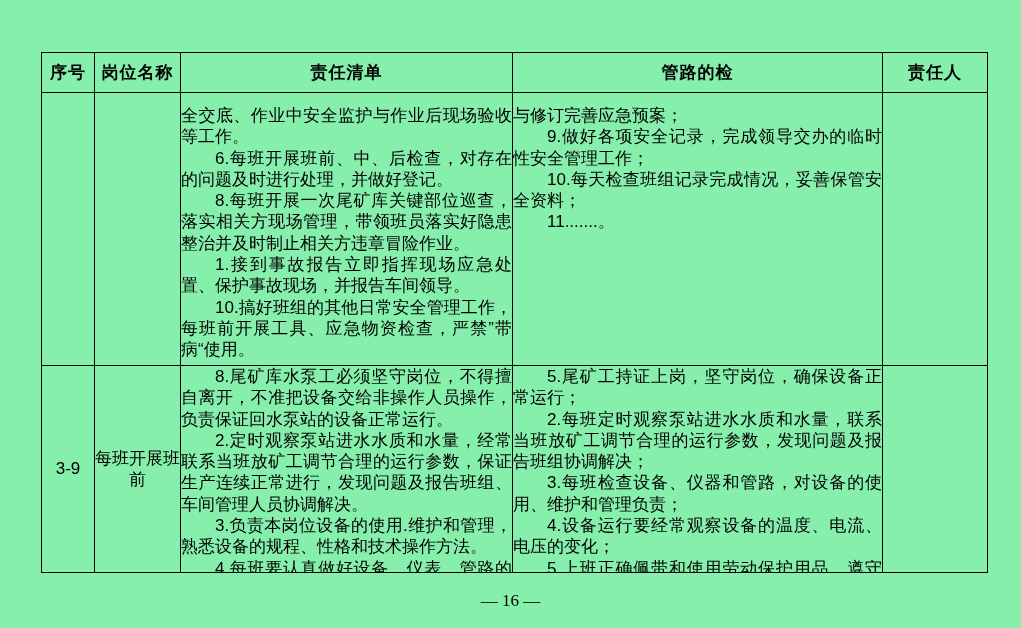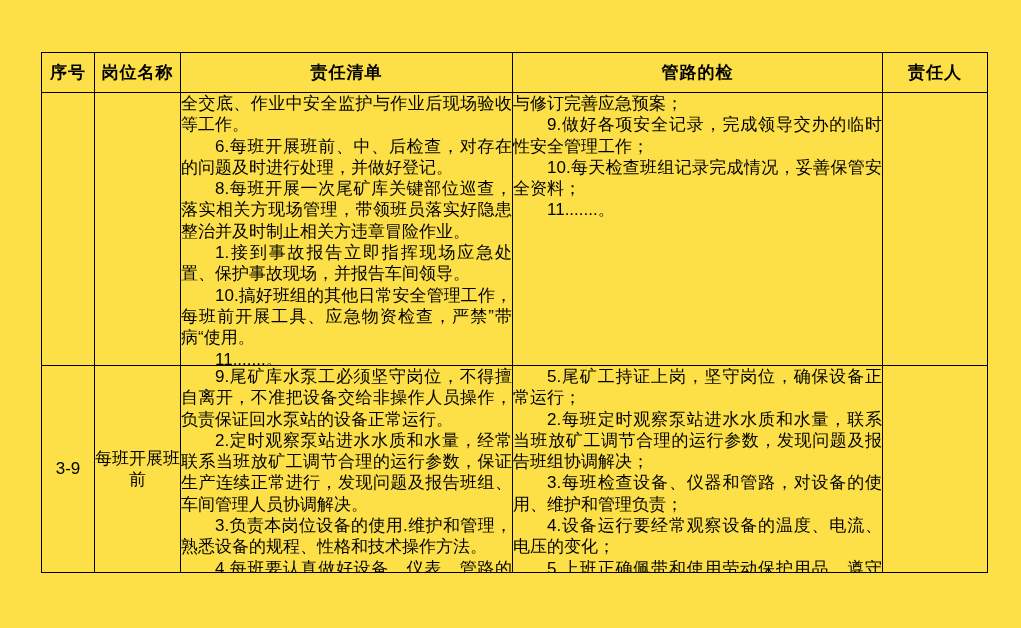--- a/index.html
+++ b/index.html
@@ -6,21 +6,21 @@
   html, body { margin: 0; padding: 0; }
   body {
     width: 1021px; height: 628px;
     background: #ffffff;
     font-family: "Liberation Sans", sans-serif;
     color: #000000;
   }
   .page {
     position: relative;
     width: 1021px; height: 628px;
-    background: #fde047;
+    background: #86efac;
     overflow: hidden;
     text-decoration: underline;
   }
   table.resp-table {
     position: absolute;
     left: 41px; top: 52px;
     width: 946px;
     border-collapse: collapse;
     table-layout: fixed;
   }
@@ -54,21 +54,21 @@
   .row-1 .cellbox { height: 272px; }
   .row-2 .cellbox { height: 206px; }
   .cellbox p {
     margin: 0;
     font-size: 17px;
     line-height: 21.3px;
     text-align: justify;
     text-indent: 2em;
     word-break: break-all;
   }
-  .cellbox p.cont { text-indent: 0; }
+  .cellbox p.cont { text-indent: 0; margin-top: 12px; }
   .page-footer {
     position: absolute;
     left: 0; top: 591px;
     width: 1021px;
     text-align: center;
     font-size: 17px;
     font-family: "Liberation Serif", serif;
     color: #000000;
   }
 </style>
@@ -116,34 +116,35 @@
             <p>11.......。</p>
           </div>
         </td>
         <td class="center-cell"></td>
       </tr>
       <tr class="row-2">
         <td class="center-cell">3-9</td>
         <td class="center-cell">每班开展班前</td>
         <td class="list-cell">
           <div class="cellbox">
-            <p>9.尾矿库水泵工必须坚守岗位，不得擅自离开，不准把设备交给非操作人员操作，负责保证回水泵站的设备正常运行。</p>
+            <p>8.尾矿库水泵工必须坚守岗位，不得擅自离开，不准把设备交给非操作人员操作，负责保证回水泵站的设备正常运行。</p>
             <p>2.定时观察泵站进水水质和水量，经常联系当班放矿工调节合理的运行参数，保证生产连续正常进行，发现问题及报告班组、车间管理人员协调解决。</p>
             <p>3.负责本岗位设备的使用.维护和管理，熟悉设备的规程、性格和技术操作方法。</p>
             <p>4.每班要认真做好设备、仪表、管路的检</p>
           </div>
         </td>
         <td class="list-cell">
           <div class="cellbox">
             <p>5.尾矿工持证上岗，坚守岗位，确保设备正常运行；</p>
             <p>2.每班定时观察泵站进水水质和水量，联系当班放矿工调节合理的运行参数，发现问题及报告班组协调解决；</p>
             <p>3.每班检查设备、仪器和管路，对设备的使用、维护和管理负责；</p>
             <p>4.设备运行要经常观察设备的温度、电流、电压的变化；</p>
             <p>5.上班正确佩带和使用劳动保护用品，遵守劳</p>
           </div>
         </td>
         <td class="center-cell"></td>
       </tr>
     </tbody>
   </table>
 
+  <div class="page-footer">— 16 —</div>
 
 </div>
 
 </body></html>

